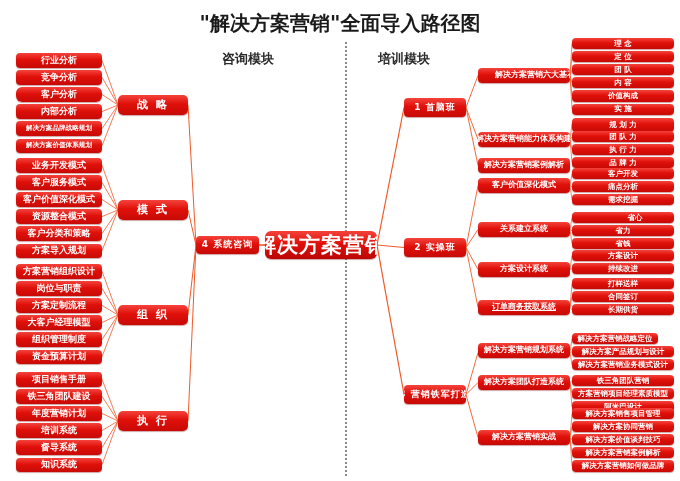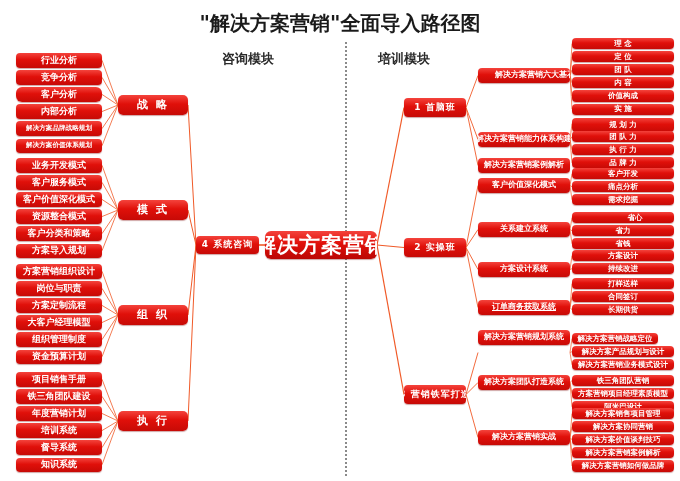--- a/index.html
+++ b/index.html
@@ -197,21 +197,21 @@
       <div class="node rt" style="left: 572px; top: 225.1px; width: 102px; height: 11.2px;">省力</div>
       <div class="node rt" style="left: 572px; top: 238.2px; width: 102px; height: 11.2px;">省钱</div>
       <div class="node lvl2" style="left: 478px; top: 262px; width: 92px; height: 15px;">方案设计系统</div>
       <div class="node rt" style="left: 572px; top: 250px; width: 102px; height: 11.2px;">方案设计</div>
       <div class="node rt" style="left: 572px; top: 263.1px; width: 102px; height: 11.2px;">持续改进</div>
       <div class="node lvl2" style="left: 478px; top: 300px; width: 92px; height: 15px; text-decoration: underline;">订单商务获取系统</div>
       <div class="node rt" style="left: 572px; top: 278px; width: 102px; height: 11.2px;">打样送样</div>
       <div class="node rt" style="left: 572px; top: 291.1px; width: 102px; height: 11.2px;">合同签订</div>
       <div class="node rt" style="left: 572px; top: 304.2px; width: 102px; height: 11.2px;">长期供货</div>
       <div class="node hub" style="left: 404px; top: 385px; width: 62px; height: 19px;">3  营销铁军打造</div>
-      <div class="node lvl2" style="left: 478px; top: 330px; width: 92px; height: 15px;">解决方案营销规划系统</div>
+      <div class="node lvl2" style="left: 478px; top: 343px; width: 92px; height: 15px;">解决方案营销规划系统</div>
       <div class="node rt" style="left: 572px; top: 333px; width: 86px; height: 11.2px;">解决方案营销战略定位</div>
       <div class="node rt" style="left: 572px; top: 346.1px; width: 102px; height: 11.2px;">解决方案产品规划与设计</div>
       <div class="node rt" style="left: 572px; top: 359.2px; width: 102px; height: 11.2px;">解决方案营销业务模式设计</div>
       <div class="node lvl2" style="left: 478px; top: 375px; width: 92px; height: 15px;">解决方案团队打造系统</div>
       <div class="node rt" style="left: 572px; top: 375px; width: 102px; height: 11.2px;">铁三角团队营销</div>
       <div class="node rt" style="left: 572px; top: 388.1px; width: 102px; height: 11.2px;">方案营销项目经理素质模型</div>
       <div class="node rt" style="left: 572px; top: 401.2px; width: 102px; height: 11.2px;">阿米巴设计</div>
       <div class="node lvl2" style="left: 478px; top: 430px; width: 92px; height: 15px;">解决方案营销实战</div>
       <div class="node rt" style="left: 572px; top: 408px; width: 102px; height: 11.2px;">解决方案销售项目管理</div>
       <div class="node rt" style="left: 572px; top: 421.1px; width: 102px; height: 11.2px;">解决方案协同营销</div>

